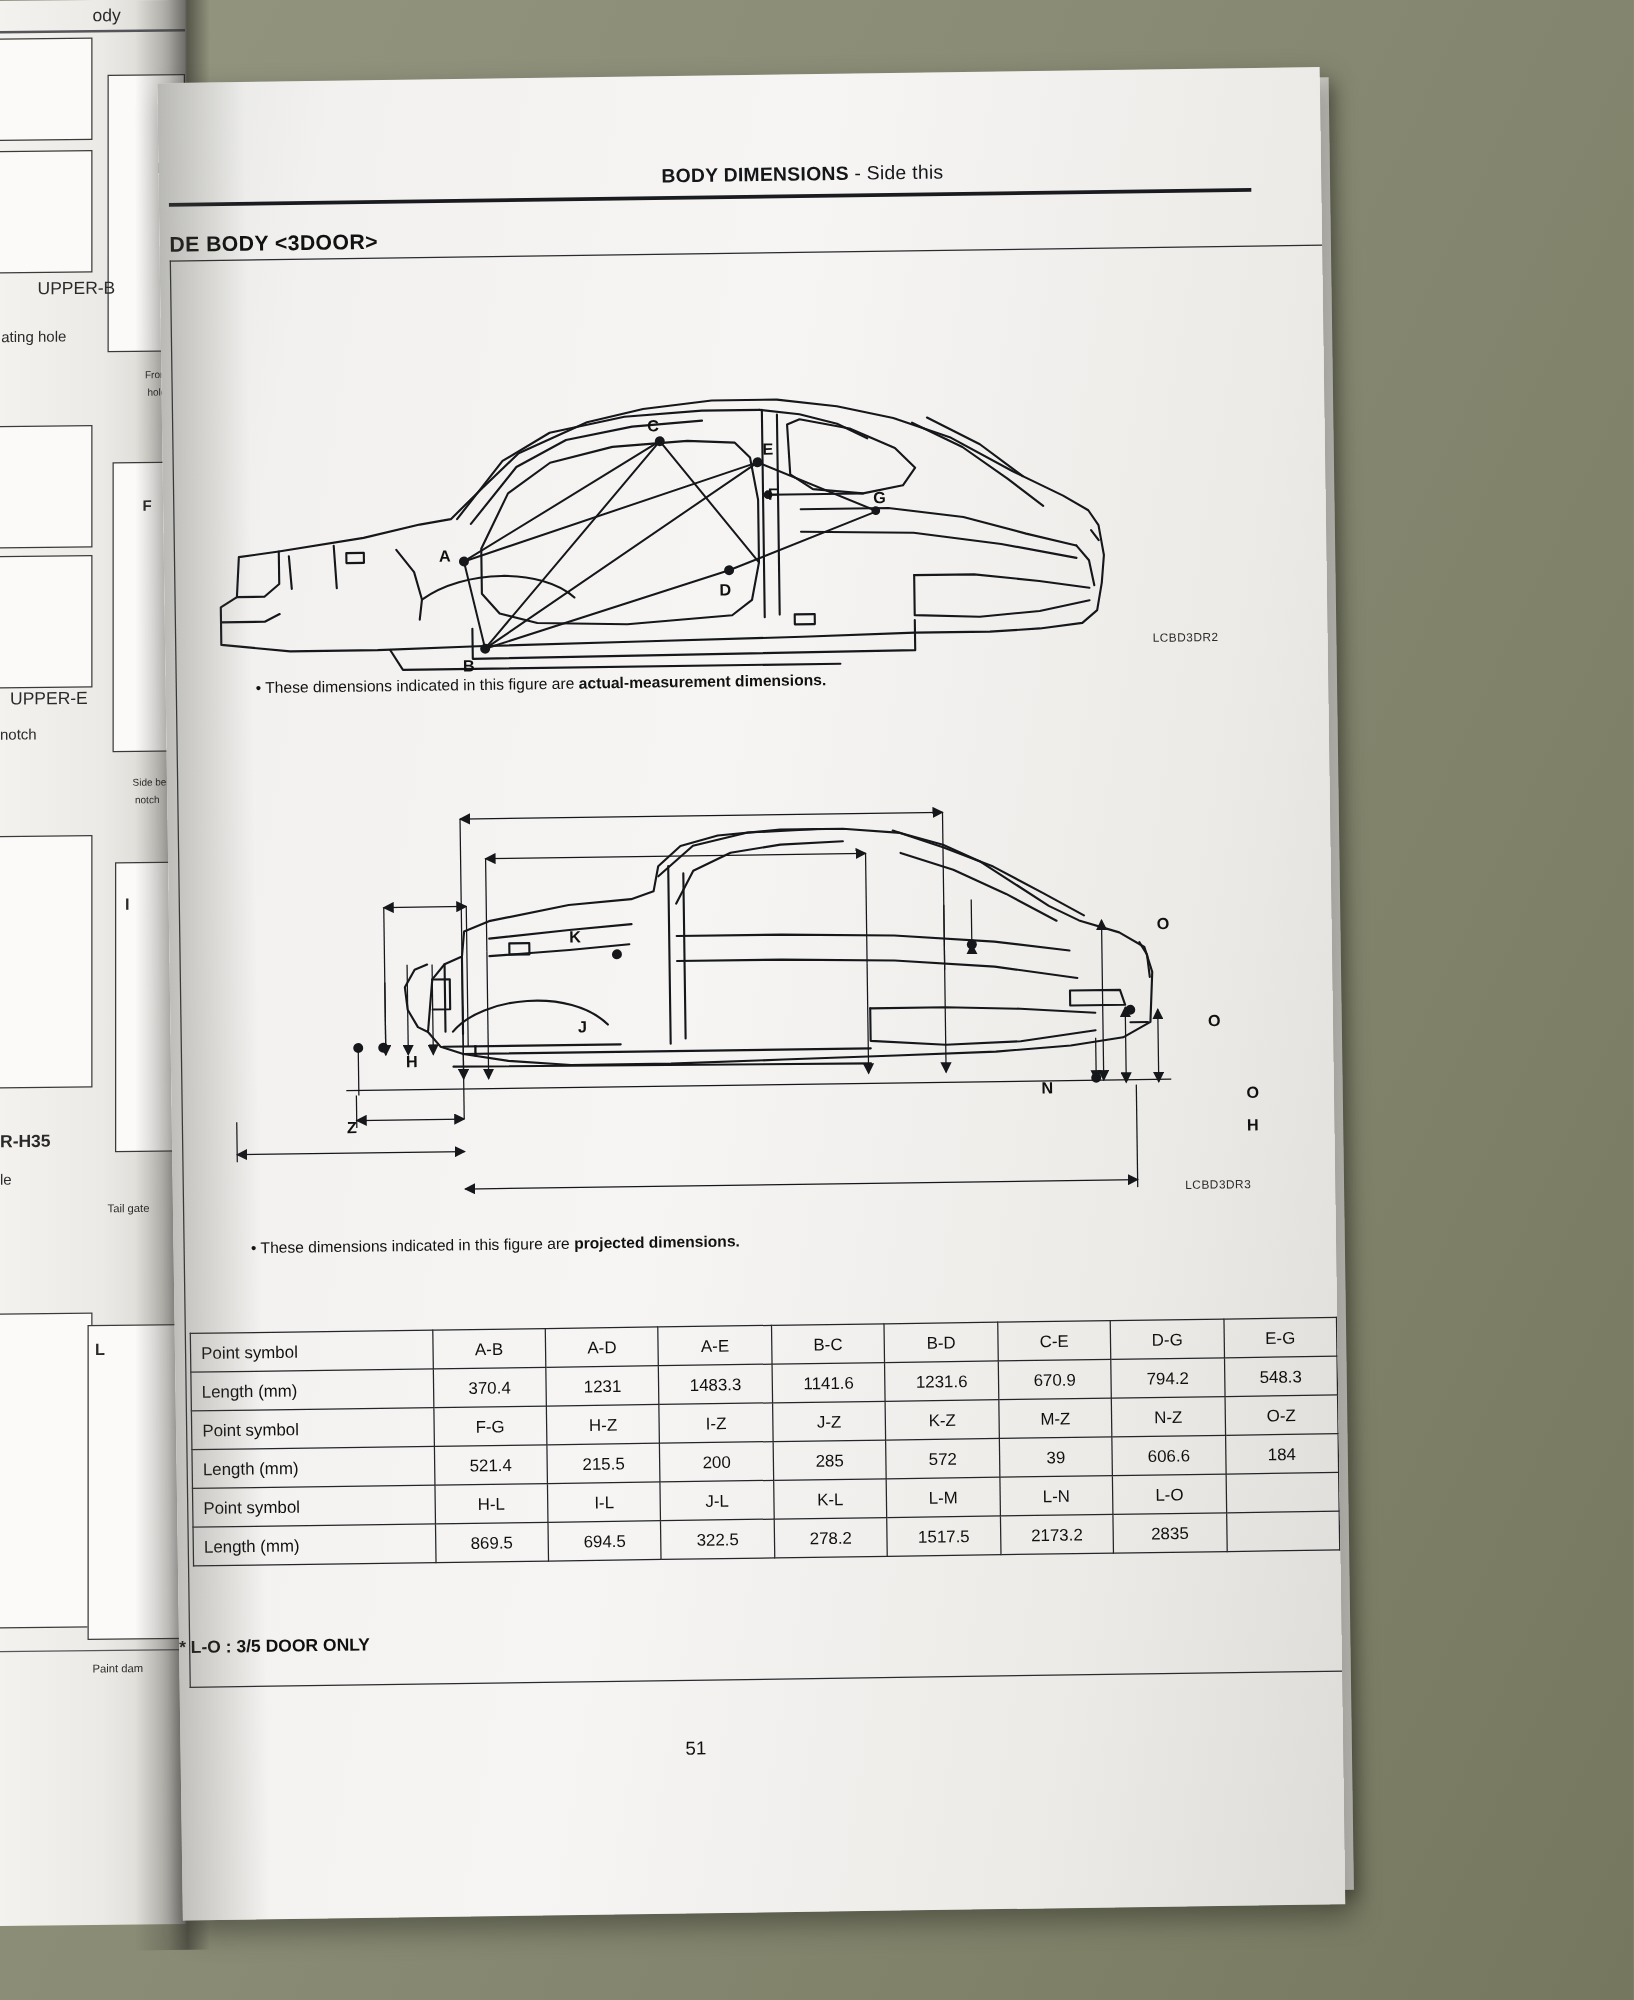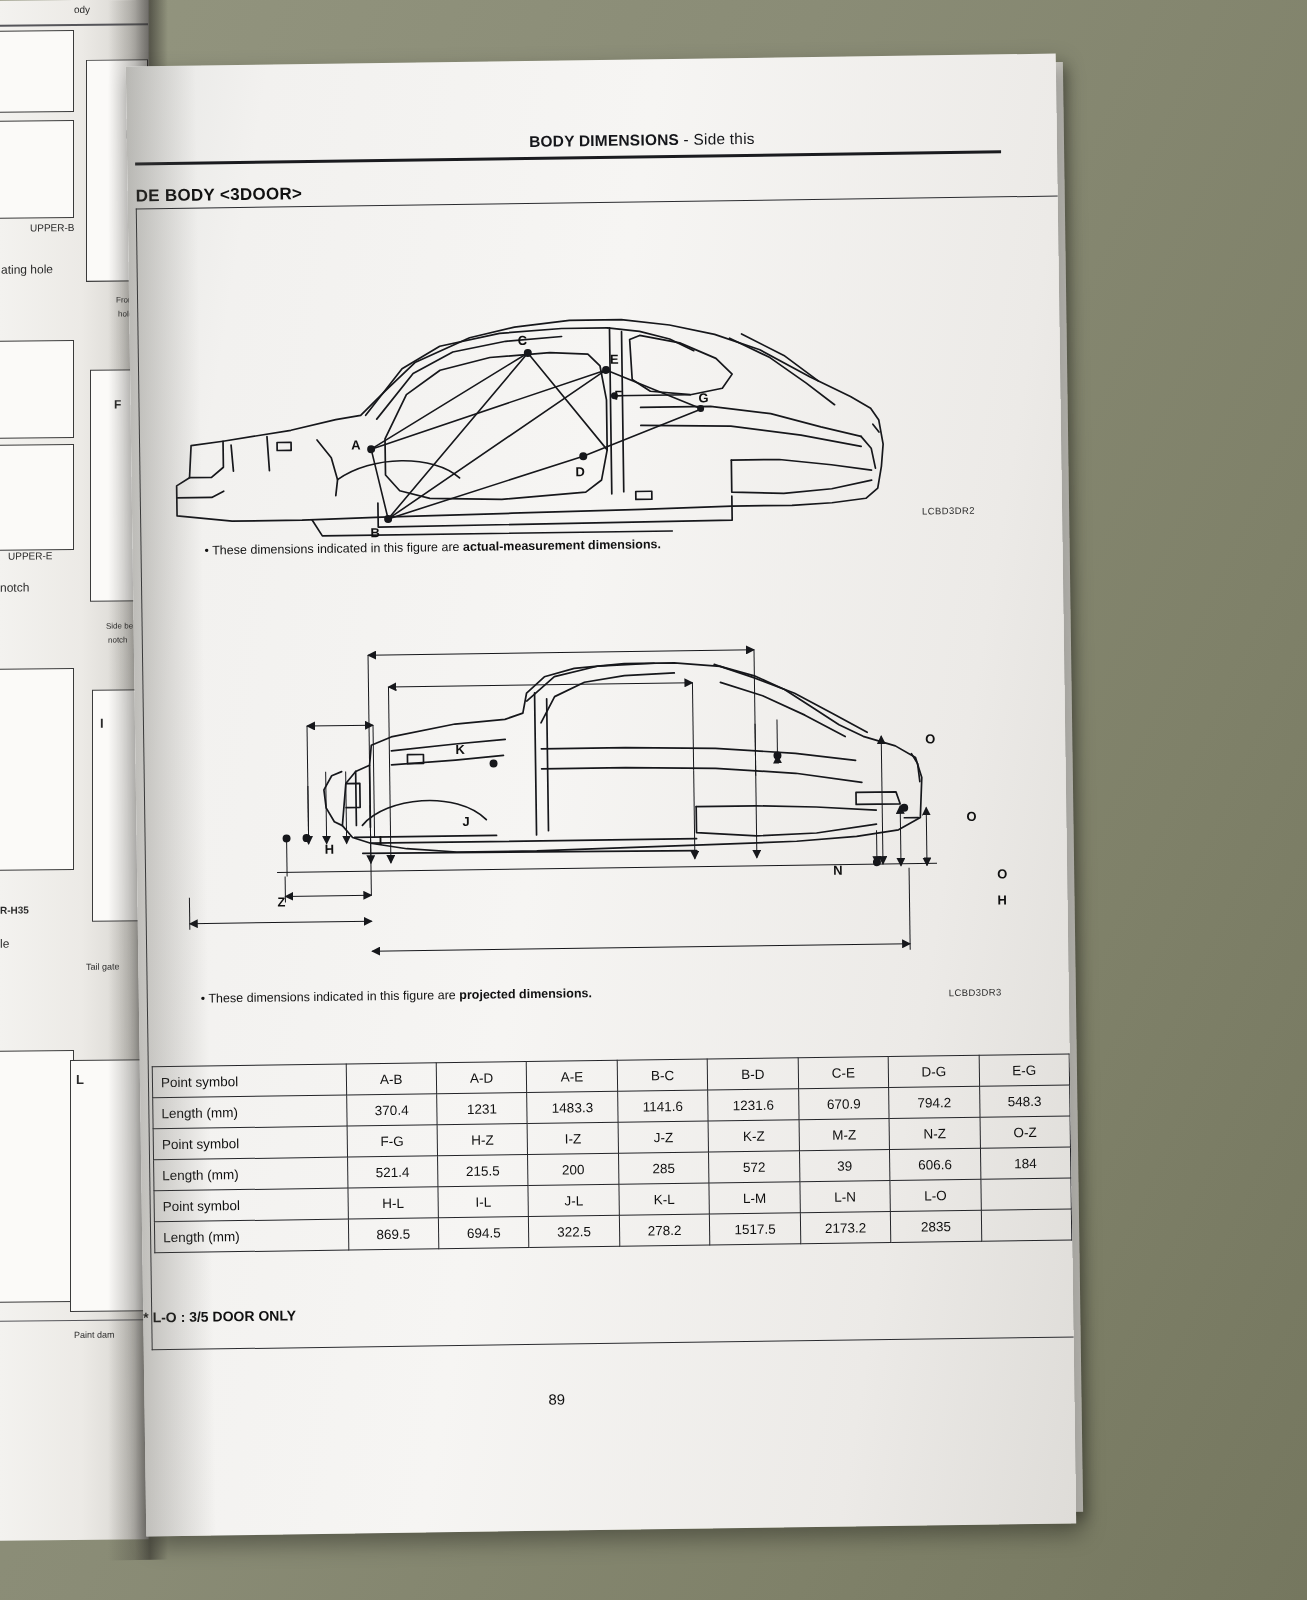--- a/index.html
+++ b/index.html
@@ -14,21 +14,21 @@
       linear-gradient(115deg,#93957f 0%, #8a8c76 40%, #7f8169 75%, #75775f 100%);}
   
   #leftpage{
     position:absolute;left:0;top:0;width:148px;height:1540px;
     background:linear-gradient(90deg,#f3f2ef 0%, #eceae6 55%, #d9d7d2 88%, #bdbbb6 100%);
     border-right:1px solid #a9a7a2;
     transform:skewY(-0.6deg);
     overflow:hidden;
   }
   #leftpage .frag{
-    position:absolute;font-size:10px;color:#2a2a2a;white-space:nowrap;
+    position:absolute;font-size:14px;color:#2a2a2a;white-space:nowrap;
   }
   #leftpage .box{position:absolute;border:1px solid #3a3a3a;background:#fbfaf8;}
   #leftpage .thin{position:absolute;background:#55555a;}
   
   #curl{
     position:absolute;left:108px;top:0;width:60px;height:1560px;
     background:linear-gradient(90deg,rgba(0,0,0,0) 0%,rgba(60,58,52,.30) 45%,rgba(40,38,34,.55) 70%,rgba(0,0,0,0) 100%);
     transform:skewY(-0.8deg);
     pointer-events:none;
   }
@@ -340,21 +340,21 @@
     <div class="pointlbl" style="left:306px;top:240px;">J</div>
     <div class="pointlbl" style="left:168px;top:266px;">H</div>
     <div class="pointlbl" style="left:222px;top:258px;">I</div>
     <div class="pointlbl" style="left:120px;top:318px;">Z</div>
     <div class="pointlbl" style="left:676px;top:294px;">N</div>
     <div class="pointlbl" style="left:770px;top:164px;">O</div>
     <div class="pointlbl" style="left:810px;top:242px;">O</div>
     <div class="pointlbl" style="left:840px;top:300px;">O</div>
     <div class="pointlbl" style="left:840px;top:326px;">H</div>
   </div>
-  <div class="figcode" style="left:810px;top:932px;">LCBD3DR3</div>
+  <div class="figcode" style="left:810px;top:888px;">LCBD3DR3</div>
 
   <div class="note" style="left:62px;top:926px;">
     <span>• These dimensions indicated in this figure are </span><b>projected dimensions.</b>
   </div>
 
   <table class="dim">
     <tbody>
         <tr>
       <td class="hd">Point symbol</td>
       <td class="val">A-B</td>
@@ -418,14 +418,14 @@
       <td class="val">278.2</td>
       <td class="val">1517.5</td>
       <td class="val">2173.2</td>
       <td class="val">2835</td>
       <td class="val empty"></td>
     </tr>
   </tbody>
     </table>
 
   <div class="footnote">* L-O : 3/5 DOOR ONLY</div>
-  <div class="pagenum">89</div>
+  <div class="pagenum">51</div>
 </div>
 
 </body></html>

